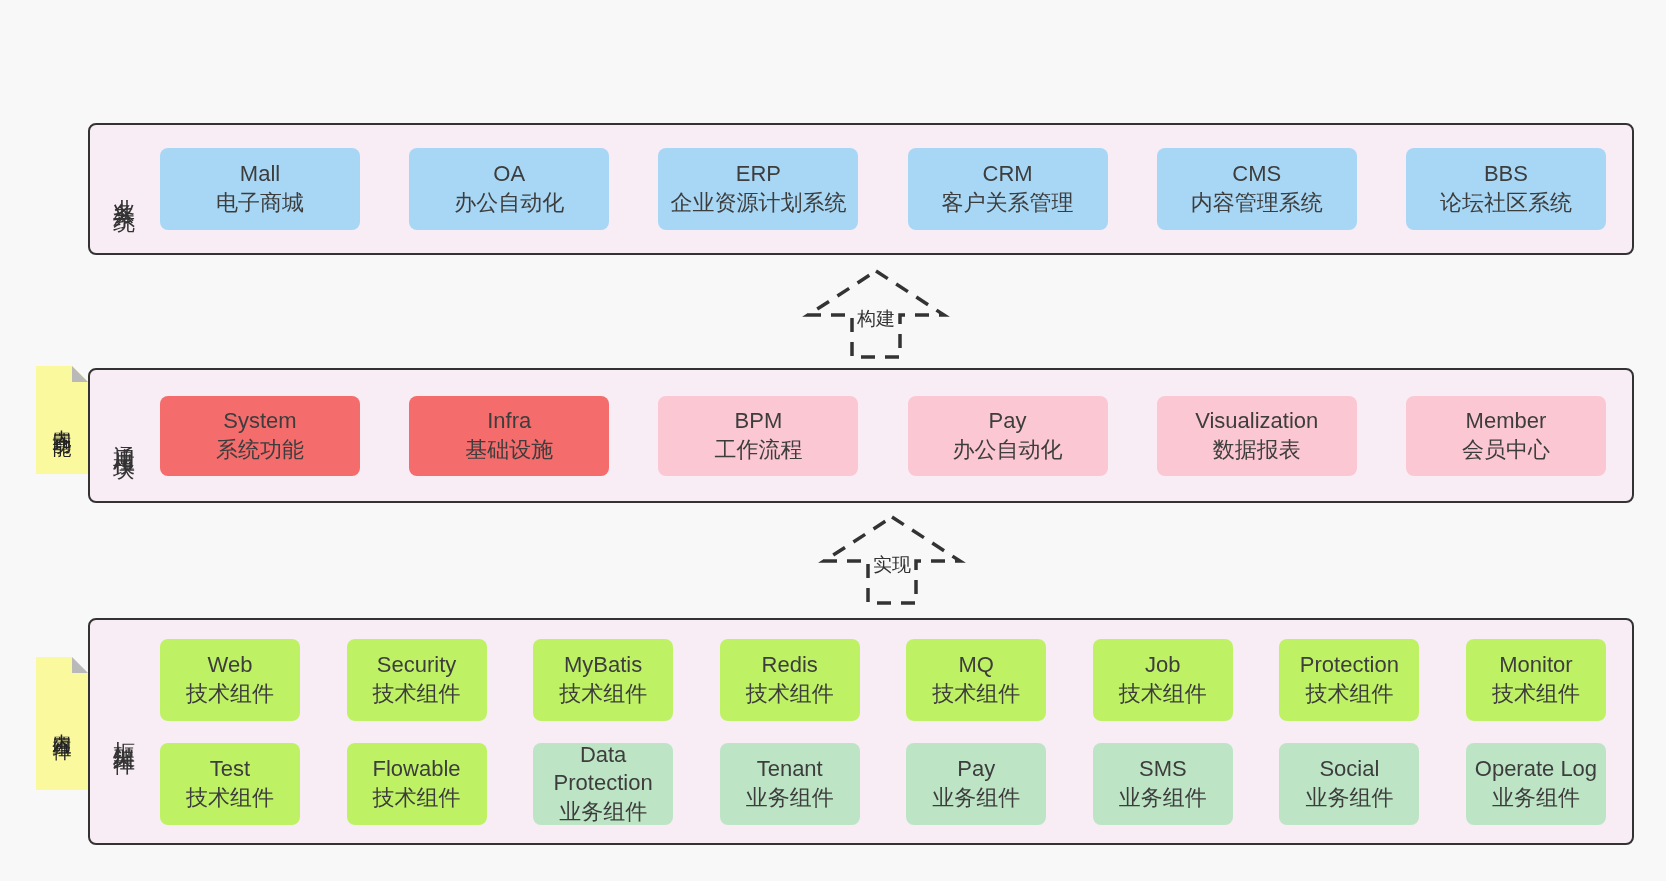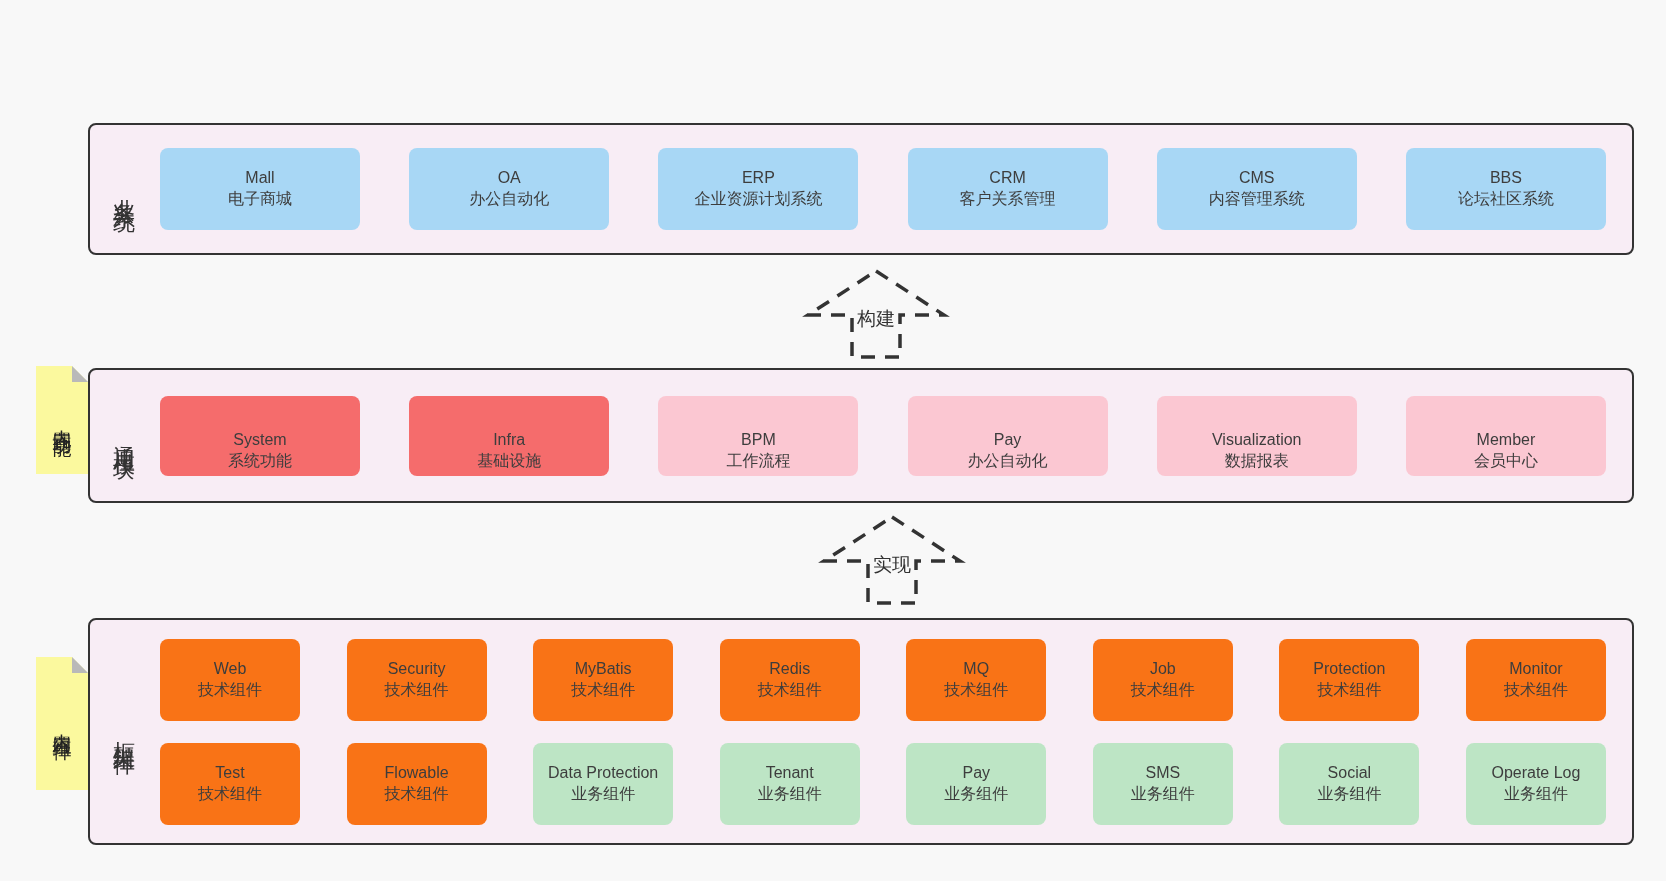--- a/index.html
+++ b/index.html
@@ -54,33 +54,33 @@
   }
   .band-rows .band-boxes { margin:0; }
 
   
   .box {
     display:flex; flex-direction:column;
     align-items:center; justify-content:center;
     text-align:center;
     border-radius:8px;
     color:#3d3d3d;
-    font-size:16px;
+    font-size:22px;
     line-height:1.3;
     box-sizing:border-box;
     padding:4px 4px;
   }
   .box.wide { width:200px; height:82px; }
-  #band-modules .box.wide { height:80px;justify-content:flex-end; }
+  #band-modules .box.wide { height:80px; }
   .box.small { width:140px; height:82px; }
 
   .blue   { background:#a8d7f5; }
   .red    { background:#f56c6c; }
   .pink   { background:#fbc7d2; }
-  .green  { background:#f97316; }
+  .green  { background:#bef264; }
   .lgreen { background:#bde5c5; }
 
   
   .sticky {
     position:absolute; left:36px; width:52px;
     background:#fbf99e;
     clip-path:polygon(0 0, calc(100% - 16px) 0, 100% 16px, 100% 100%, 0 100%);
     display:flex; align-items:center; justify-content:center;
   }
   .sticky::after {

